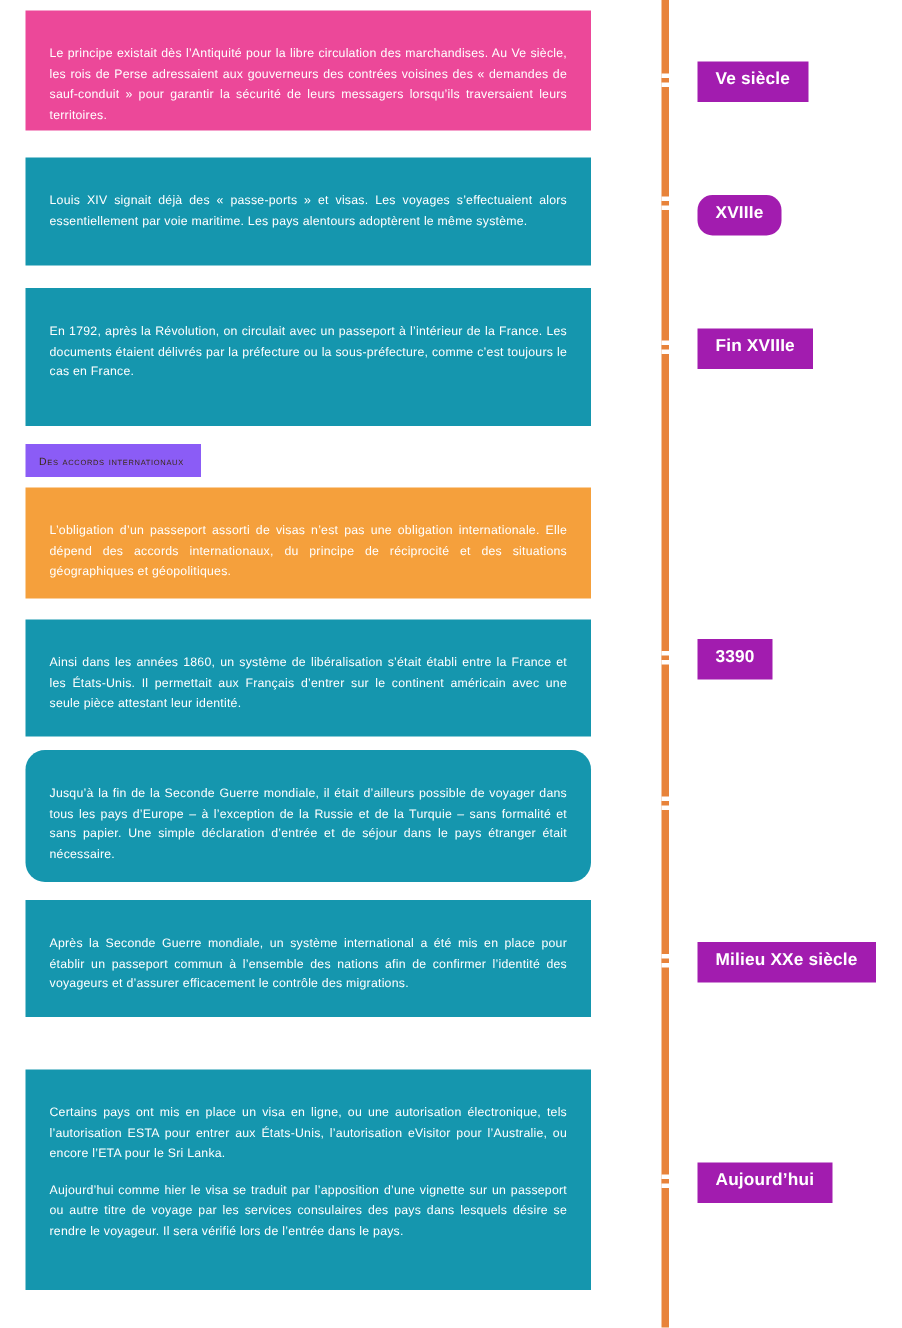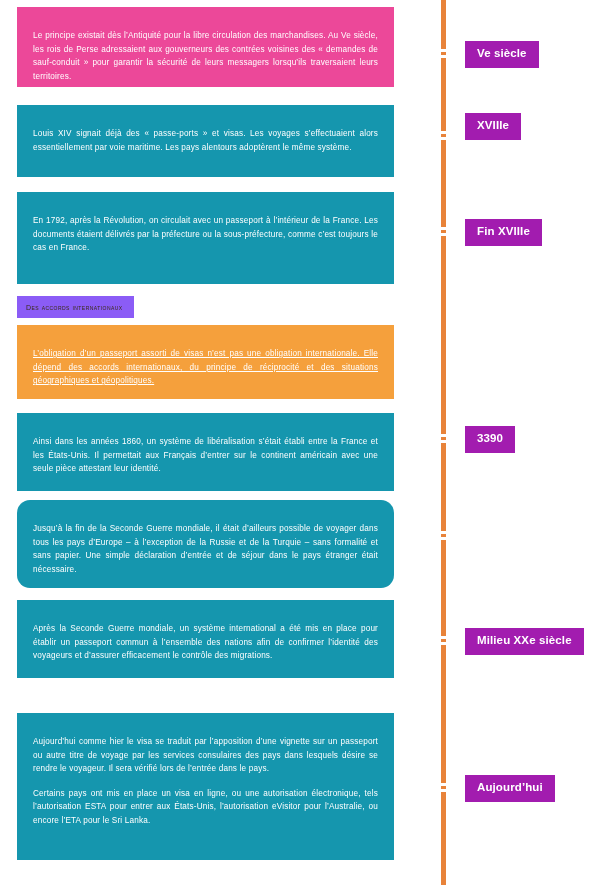--- a/index.html
+++ b/index.html
@@ -87,39 +87,39 @@
     </div>
 
     <div class="block teal" style="position:absolute;top:192px;left:0;height:92px;">
       <p>En 1792, après la Révolution, on circulait avec un passeport à l’intérieur de la France. Les documents étaient délivrés par la préfecture ou la sous-préfecture, comme c’est toujours le cas en France.</p>
     </div>
 
     <div style="position:absolute;top:296px;left:0;">
       <span class="section-tag">Des accords internationaux</span>
     </div>
 
-    <div class="block orange-block" style="position:absolute;top:325px;left:0;height:74px;text-decoration:underline;">
+    <div class="block orange-block" style="position:absolute;top:325px;left:0;height:74px;">
       <p>L’obligation d’un passeport assorti de visas n’est pas une obligation internationale. Elle dépend des accords internationaux, du principe de réciprocité et des situations géographiques et géopolitiques.</p>
     </div>
 
     <div class="block teal" style="position:absolute;top:413px;left:0;height:78px;">
       <p>Ainsi dans les années 1860, un système de libéralisation s’était établi entre la France et les États-Unis. Il permettait aux Français d’entrer sur le continent américain avec une seule pièce attestant leur identité.</p>
     </div>
 
     <div class="block teal" style="position:absolute;top:500px;left:0;height:88px;border-radius:13px;">
       <p>Jusqu’à la fin de la Seconde Guerre mondiale, il était d’ailleurs possible de voyager dans tous les pays d’Europe – à l’exception de la Russie et de la Turquie – sans formalité et sans papier. Une simple déclaration d’entrée et de séjour dans le pays étranger était nécessaire.</p>
     </div>
 
     <div class="block teal" style="position:absolute;top:600px;left:0;height:78px;">
       <p>Après la Seconde Guerre mondiale, un système international a été mis en place pour établir un passeport commun à l’ensemble des nations afin de confirmer l’identité des voyageurs et d’assurer efficacement le contrôle des migrations.</p>
     </div>
 
     <div class="block teal" style="position:absolute;top:713px;left:0;height:147px;">
+      <p>Certains pays ont mis en place un visa en ligne, ou une autorisation électronique, tels l’autorisation ESTA pour entrer aux États-Unis, l’autorisation eVisitor pour l’Australie, ou encore l’ETA pour le Sri Lanka.</p>
       <p>Aujourd’hui comme hier le visa se traduit par l’apposition d’une vignette sur un passeport ou autre titre de voyage par les services consulaires des pays dans lesquels désire se rendre le voyageur. Il sera vérifié lors de l’entrée dans le pays.</p>
-      <p>Certains pays ont mis en place un visa en ligne, ou une autorisation électronique, tels l’autorisation ESTA pour entrer aux États-Unis, l’autorisation eVisitor pour l’Australie, ou encore l’ETA pour le Sri Lanka.</p>
     </div>
 
   </div>
 
   <div id="spine"></div>
 
   <div class="notch" style="top:49px;"></div>
   <div class="stub" style="top:52px;height:3px;"></div>
 
   <div class="notch" style="top:131px;"></div>
@@ -137,21 +137,21 @@
   <div class="notch" style="top:636px;"></div>
   <div class="stub" style="top:639px;height:3px;"></div>
 
   <div class="notch" style="top:783px;"></div>
   <div class="stub" style="top:786px;height:3px;"></div>
 
   <div class="marker" style="top:41px;">
     <span>Ve siècle</span>
   </div>
 
-  <div class="marker" style="top:113px;">
+  <div class="marker" style="top:130px;border-radius:10px;">
     <span>XVIIIe</span>
   </div>
 
   <div class="marker" style="top:219px;">
     <span>Fin XVIIIe</span>
   </div>
 
   <div class="marker" style="top:426px;">
     <span>3390</span>
   </div>

